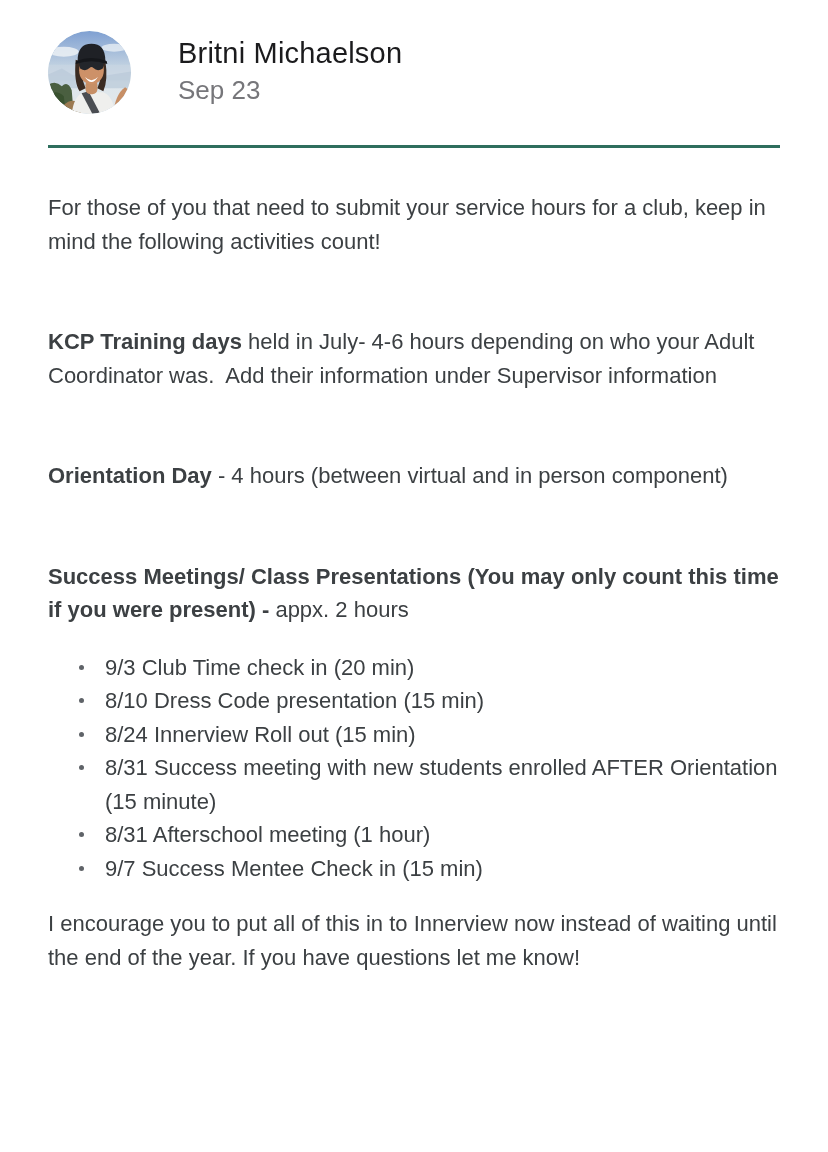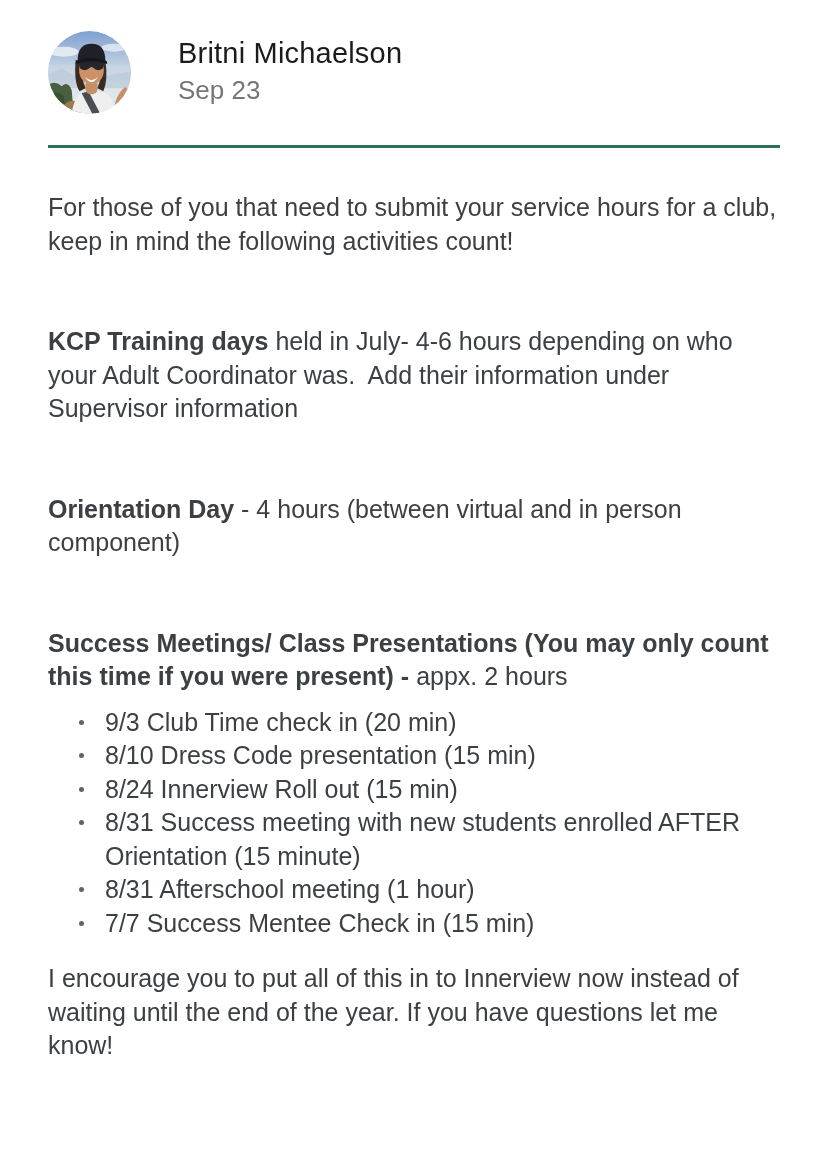--- a/index.html
+++ b/index.html
@@ -56,30 +56,30 @@
   }
   .divider{
     height:3px;
     background:var(--divider-color);
     margin:31px 48px 0 48px;
     border:none;
   }
   .post-body{
     padding:43px 48px 0 48px;
     color:var(--body-color);
-    font-size:25px;
+    font-size:22px;
     line-height:33.5px;
     max-width:828px;
   }
   .para{
     margin:0 0 67px 0;
     white-space:pre-wrap;
   }
   .para-tight{
-    margin-bottom:12px;
+    margin-bottom:24px;
   }
   .para-last{
     margin-bottom:16px;
   }
   .para strong{
     font-weight:bold;
     color:var(--body-color);
     text-align:right;
   }
   .bullets{
@@ -161,20 +161,20 @@
     <p class="para"><strong>Orientation Day</strong><span> - 4 hours (between virtual and in person component)</span></p>
 
     <p class="para para-tight"><strong>Success Meetings/ Class Presentations (You may only count this time if you were present) -</strong><span> appx. 2 hours</span></p>
 
     <ul class="bullets">
       <li class="bullet">9/3 Club Time check in (20 min)</li>
       <li class="bullet">8/10 Dress Code presentation (15 min)</li>
       <li class="bullet">8/24 Innerview Roll out (15 min)</li>
       <li class="bullet">8/31 Success meeting with new students enrolled AFTER Orientation (15 minute)</li>
       <li class="bullet">8/31 Afterschool meeting (1 hour)</li>
-      <li class="bullet">7/7 Success Mentee Check in (15 min)</li>
+      <li class="bullet">9/7 Success Mentee Check in (15 min)</li>
     </ul>
 
     <p class="para para-last">I encourage you to put all of this in to Innerview now instead of waiting until the end of the year. If you have questions let me know!</p>
 
   </main>
 
 </div>
 
 </body></html>

